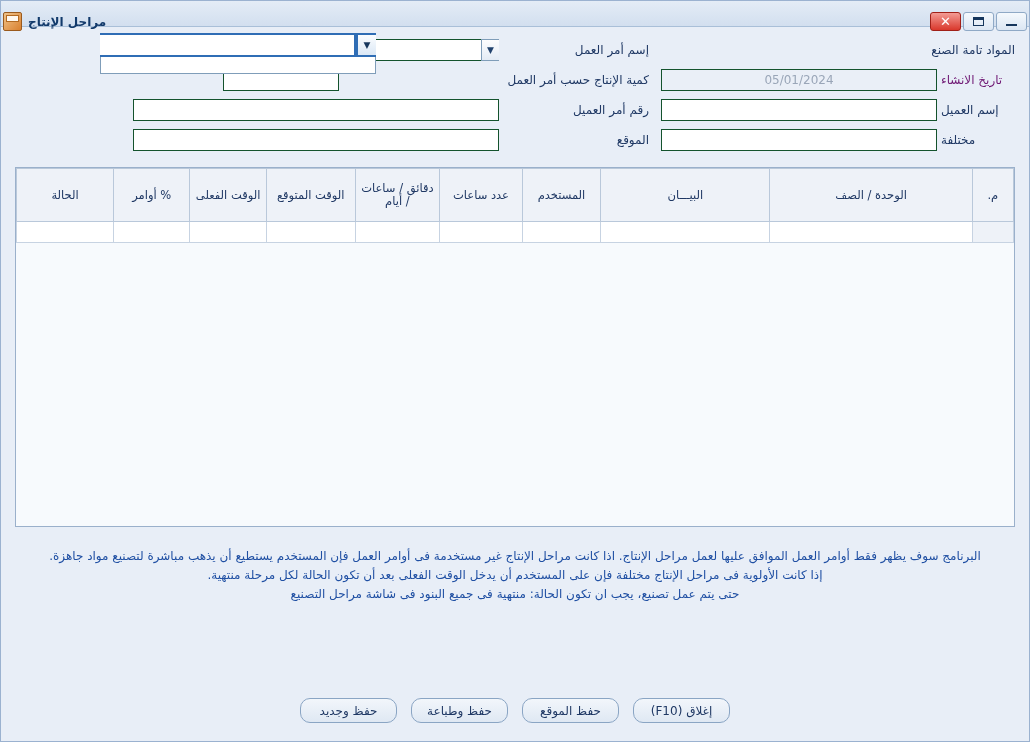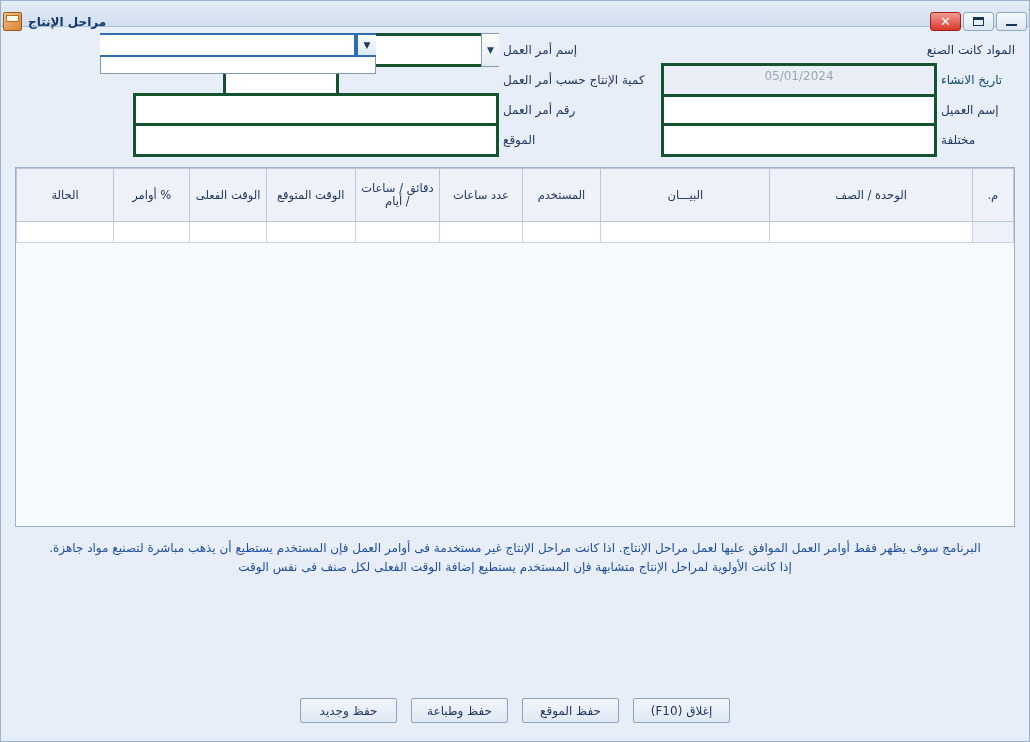--- a/index.html
+++ b/index.html
@@ -125,27 +125,28 @@
     width: 78px;
     text-align: left;
     font-size: 12px;
     color: #1f3864;
     padding-left: 4px;
     box-sizing: border-box;
     white-space: nowrap;
   }
   .lbl.wide {
     width: 150px;
+    text-align: right;
   }
   .lbl.gray {
-    color: #0c4a6e;
+    color: #701a75;
   }
   .fld {
-    height: 34px;
-    border: 3px solid #14532d;
+    height: 22px;
+    border: 1px solid #14532d;
     background: #ffffff;
     box-sizing: border-box;
     font-size: 12px;
     color: #1f3864;
     padding: 2px 2px;
     line-height: 16px;
     text-align: right;
   }
   .fld.readonly {
     background: #eaeff7;
@@ -170,21 +171,21 @@
     box-sizing: border-box;
   }
   .gap {
     width: 12px;
   }
   .btn {
     height: 24px;
     min-width: 106px;
     border: 1px solid #8aa5c4;
     background: linear-gradient(to bottom, #f2f6fb 0%, #dfe8f3 100%);
-    border-radius: 2px;
+    border-radius: 10px;
     font-size: 12px;
     color: #1f3864;
     display: flex;
     align-items: center;
     justify-content: center;
     box-sizing: border-box;
   }
   
   .focus-combo {
     position: absolute;
@@ -257,21 +258,21 @@
   table.gridtbl td {
     border: 1px solid #c7d3e2;
     height: 18px;
     background: #ffffff;
   }
   table.gridtbl td.rowhdr {
     background: #eef2f8;
   }
   
   .notes {
-    margin: 12px 14px 0 14px;
+    margin: 20px 14px 0 14px;
     text-align: center;
     color: #1f4fa3;
     font-size: 12px;
     line-height: 19px;
   }
   
   .footer {
     position: absolute;
     bottom: 18px;
     left: 0;
@@ -305,21 +306,21 @@
         </div>
       <div class="win-btn close">
           <span>✕</span>
         </div>
     </div>
   </div>
 
   <div class="form-area">
 
     <div class="row">
-      <div class="lbl">المواد كانت الصنع</div>
+      <div class="lbl">المواد تامة الصنع</div>
       <div style="width:276px;"></div>
       <div class="gap"></div>
       <div class="lbl wide">إسم أمر العمل</div>
       <div class="combo" style="width:276px;">
         <div class="combo-arrow">▼</div>
         <div class="fld" style="flex:1;border-right:none;"></div>
       </div>
       <div class="gap"></div>
       <div class="btn">عرض</div>
     </div>
@@ -332,21 +333,21 @@
       <div class="gap"></div>
       <div class="lbl wide">كمية الإنتاج حسب أمر العمل</div>
       <div style="width:160px;"></div>
       <div class="fld" style="width:116px;"></div>
     </div>
 
     <div class="row">
       <div class="lbl">إسم العميل</div>
       <div class="fld" style="width:276px;"></div>
       <div class="gap"></div>
-      <div class="lbl wide">رقم أمر العمل</div>
+      <div class="lbl wide">رقم أمر العميل</div>
       <div class="fld" style="width:366px;"></div>
     </div>
 
     <div class="row">
       <div class="lbl">مختلفة</div>
       <div class="fld" style="width:276px;"></div>
       <div class="gap"></div>
       <div class="lbl wide">الموقع</div>
       <div class="fld" style="width:366px;"></div>
     </div>
@@ -399,21 +400,22 @@
           <td></td>
           <td></td>
           <td></td>
         </tr>
       </tbody>
     </table>
   </div>
 
   <div class="notes">
     <div>البرنامج سوف يظهر فقط أوامر العمل الموافق عليها لعمل مراحل الإنتاج. اذا كانت مراحل الإنتاج غير مستخدمة فى أوامر العمل فإن المستخدم يستطيع أن يذهب مباشرة لتصنيع مواد جاهزة.</div>
-    <div>إذا كانت الأولوية لمراحل الإنتاج متشابهة فإن المستخدم يستطيع إضافة الوقت الفعلى لكل صنف فى نفس الوقت</div>
+    <div>إذا كانت الأولوية فى مراحل الإنتاج مختلفة فإن على المستخدم أن يدخل الوقت الفعلى بعد أن تكون الحالة لكل مرحلة منتهية.</div>
+    <div>حتى يتم عمل تصنيع، يجب ان تكون الحالة: منتهية فى جميع البنود فى شاشة مراحل التصنيع</div>
   </div>
 
   <div class="footer">
     <div class="btn">إغلاق (F10)</div>
     <div class="btn">حفظ الموقع</div>
     <div class="btn">حفظ وطباعة</div>
     <div class="btn">حفظ وجديد</div>
   </div>
 
 </div>

